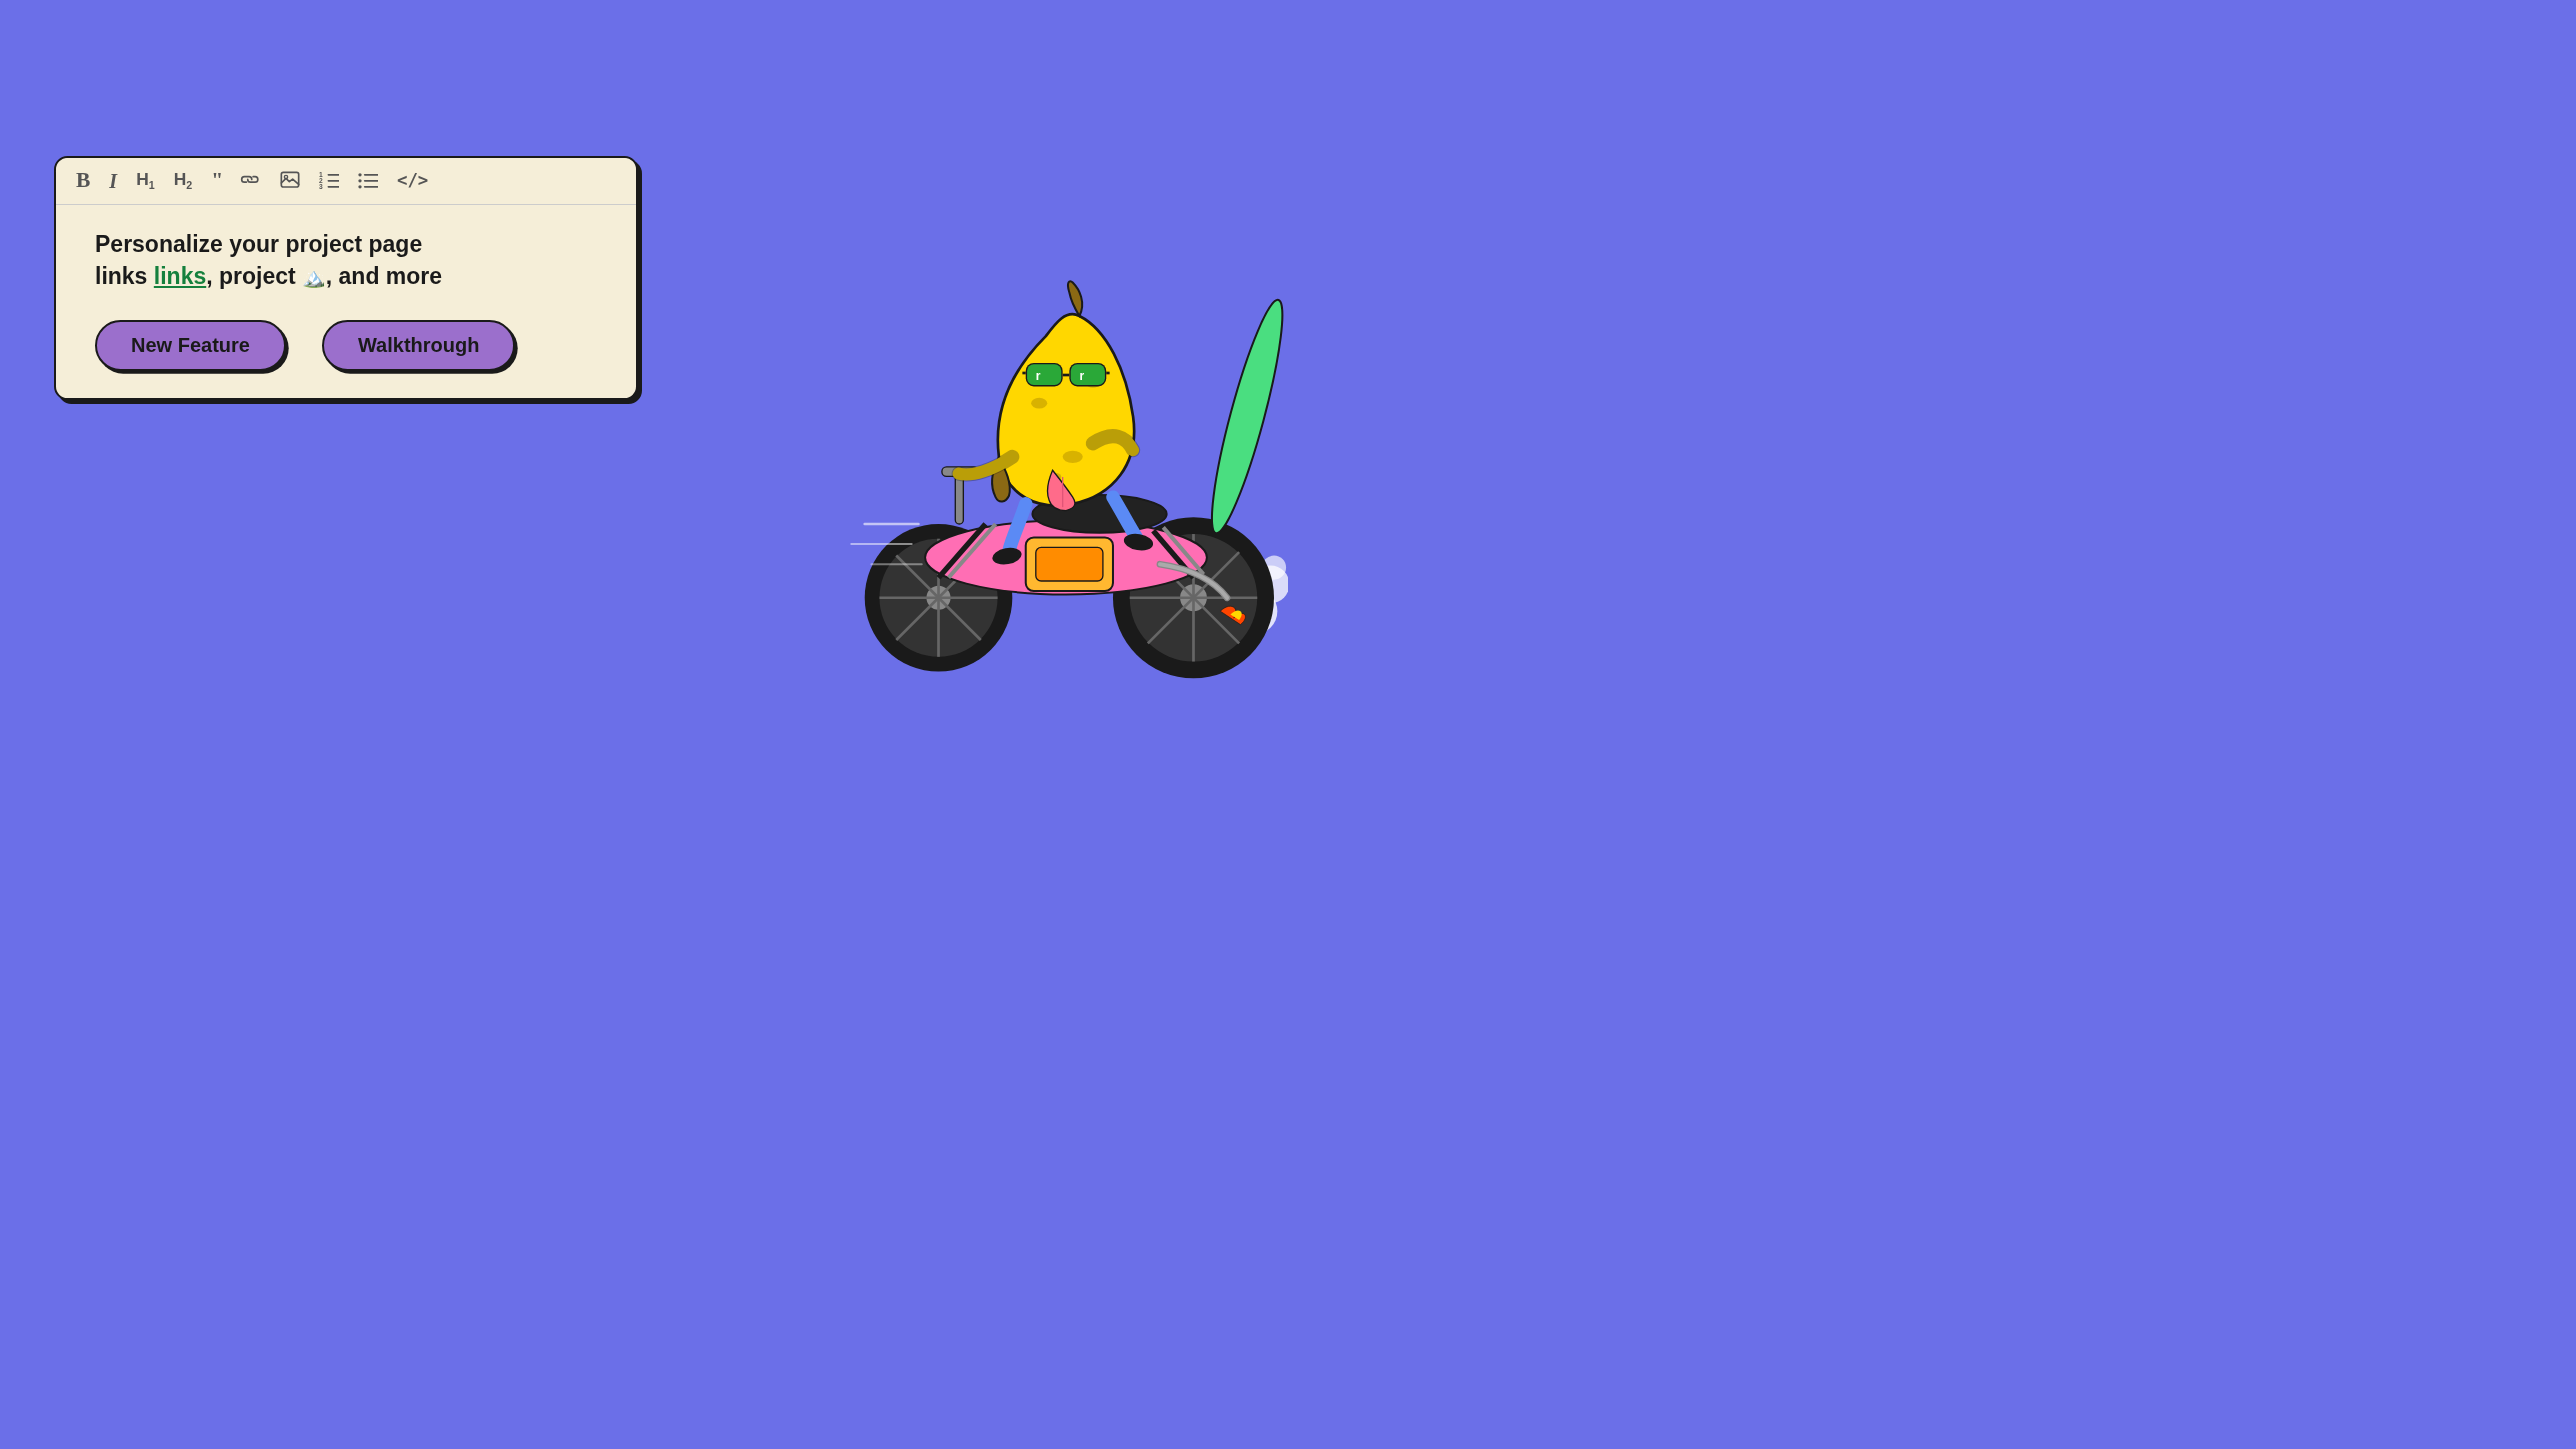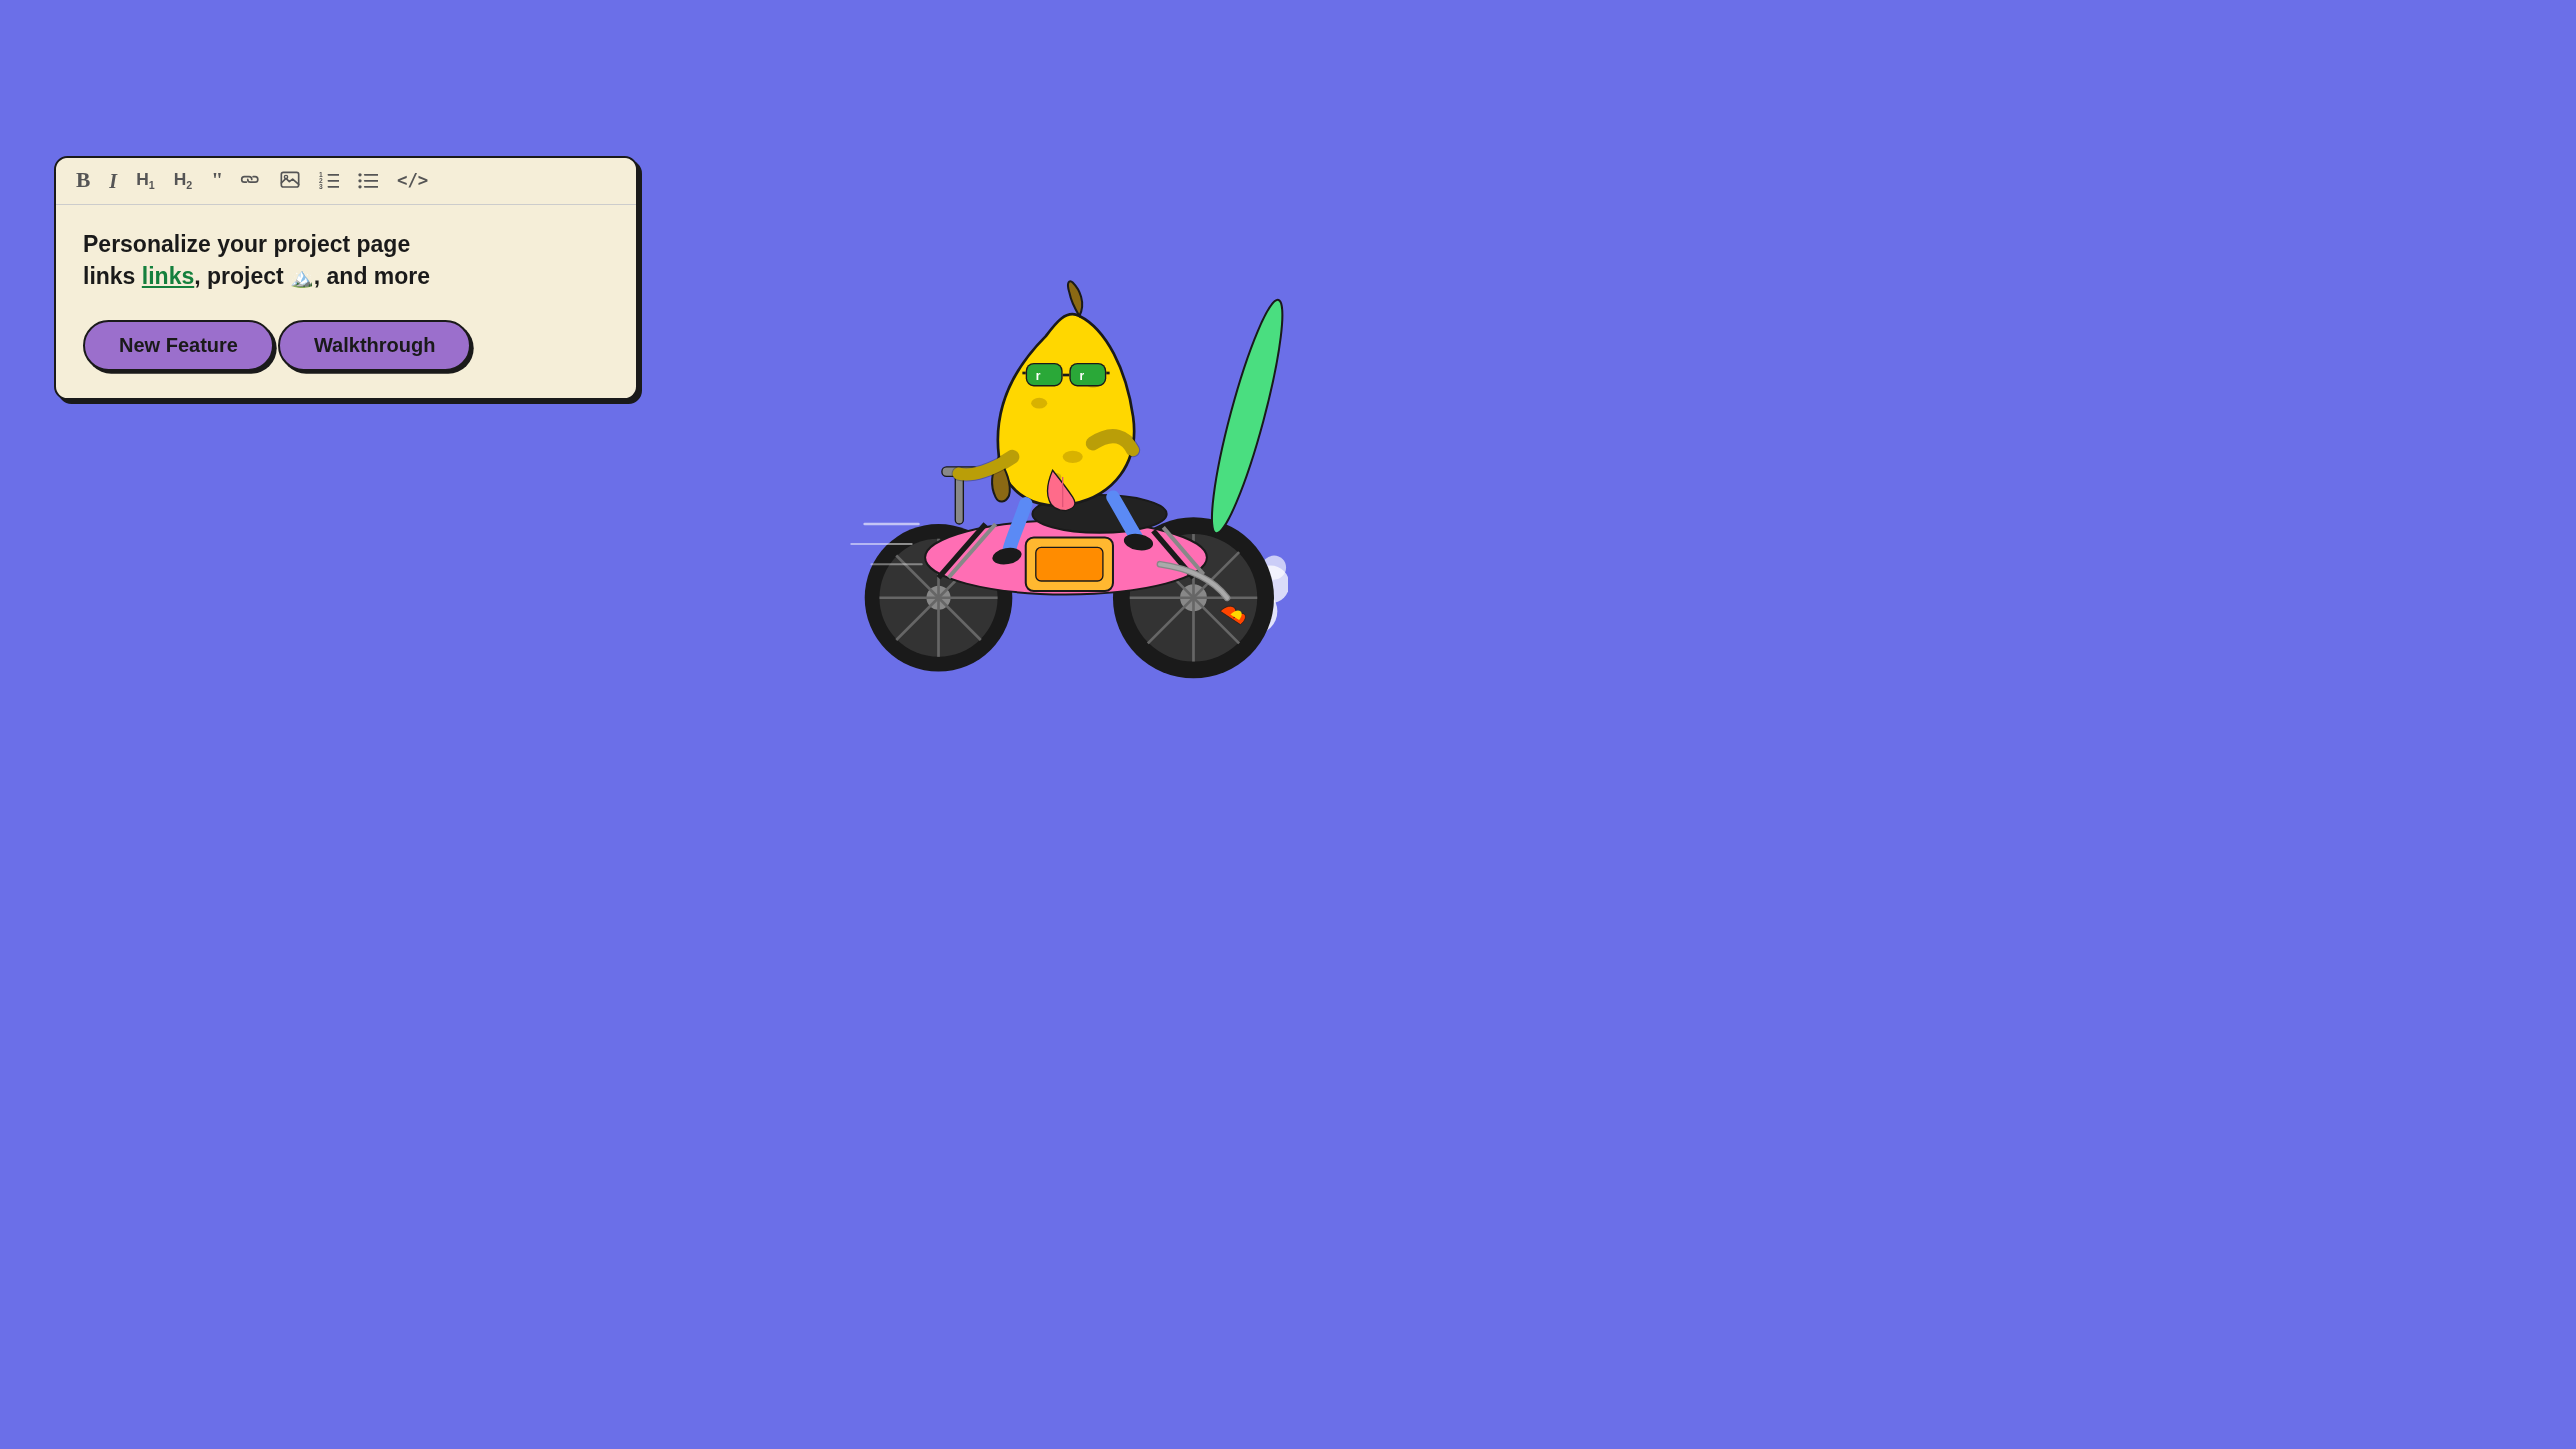--- a/index.html
+++ b/index.html
@@ -64,20 +64,21 @@
       cursor: pointer;
       font-style: normal;
       line-height: 1;
     }
 
     .toolbar-icon.bold { font-weight: 900; font-family: serif; font-size: 21.5px; }
     .toolbar-icon.italic { font-style: italic; font-family: serif; font-size: 20px; }
 
     .editor-body {
       padding: 23.5px 27px 27px 27px;
+      margin-left: 12px;
     }
 
     .editor-text {
       font-size: 23px;
       font-weight: 900;
       color: #1a1a1a;
       line-height: 1.4;
       font-family: 'Arial Black', Arial, sans-serif;
       margin-bottom: 27px;
     }
@@ -88,21 +89,21 @@
     }
 
     .editor-text .image-icon {
       display: inline-block;
       font-size: 19px;
       vertical-align: middle;
     }
 
     .buttons-row {
       display: flex;
-      gap: 4px;
+      gap: 36px;
       align-items: flex-end;
       margin-top: 6.7px;
     }
 
     .pill-button {
       background: #9B6FCC;
       border: 2px solid #1a1a1a;
       border-radius: 34px;
       padding: 12px 34px;
       font-size: 20px;

